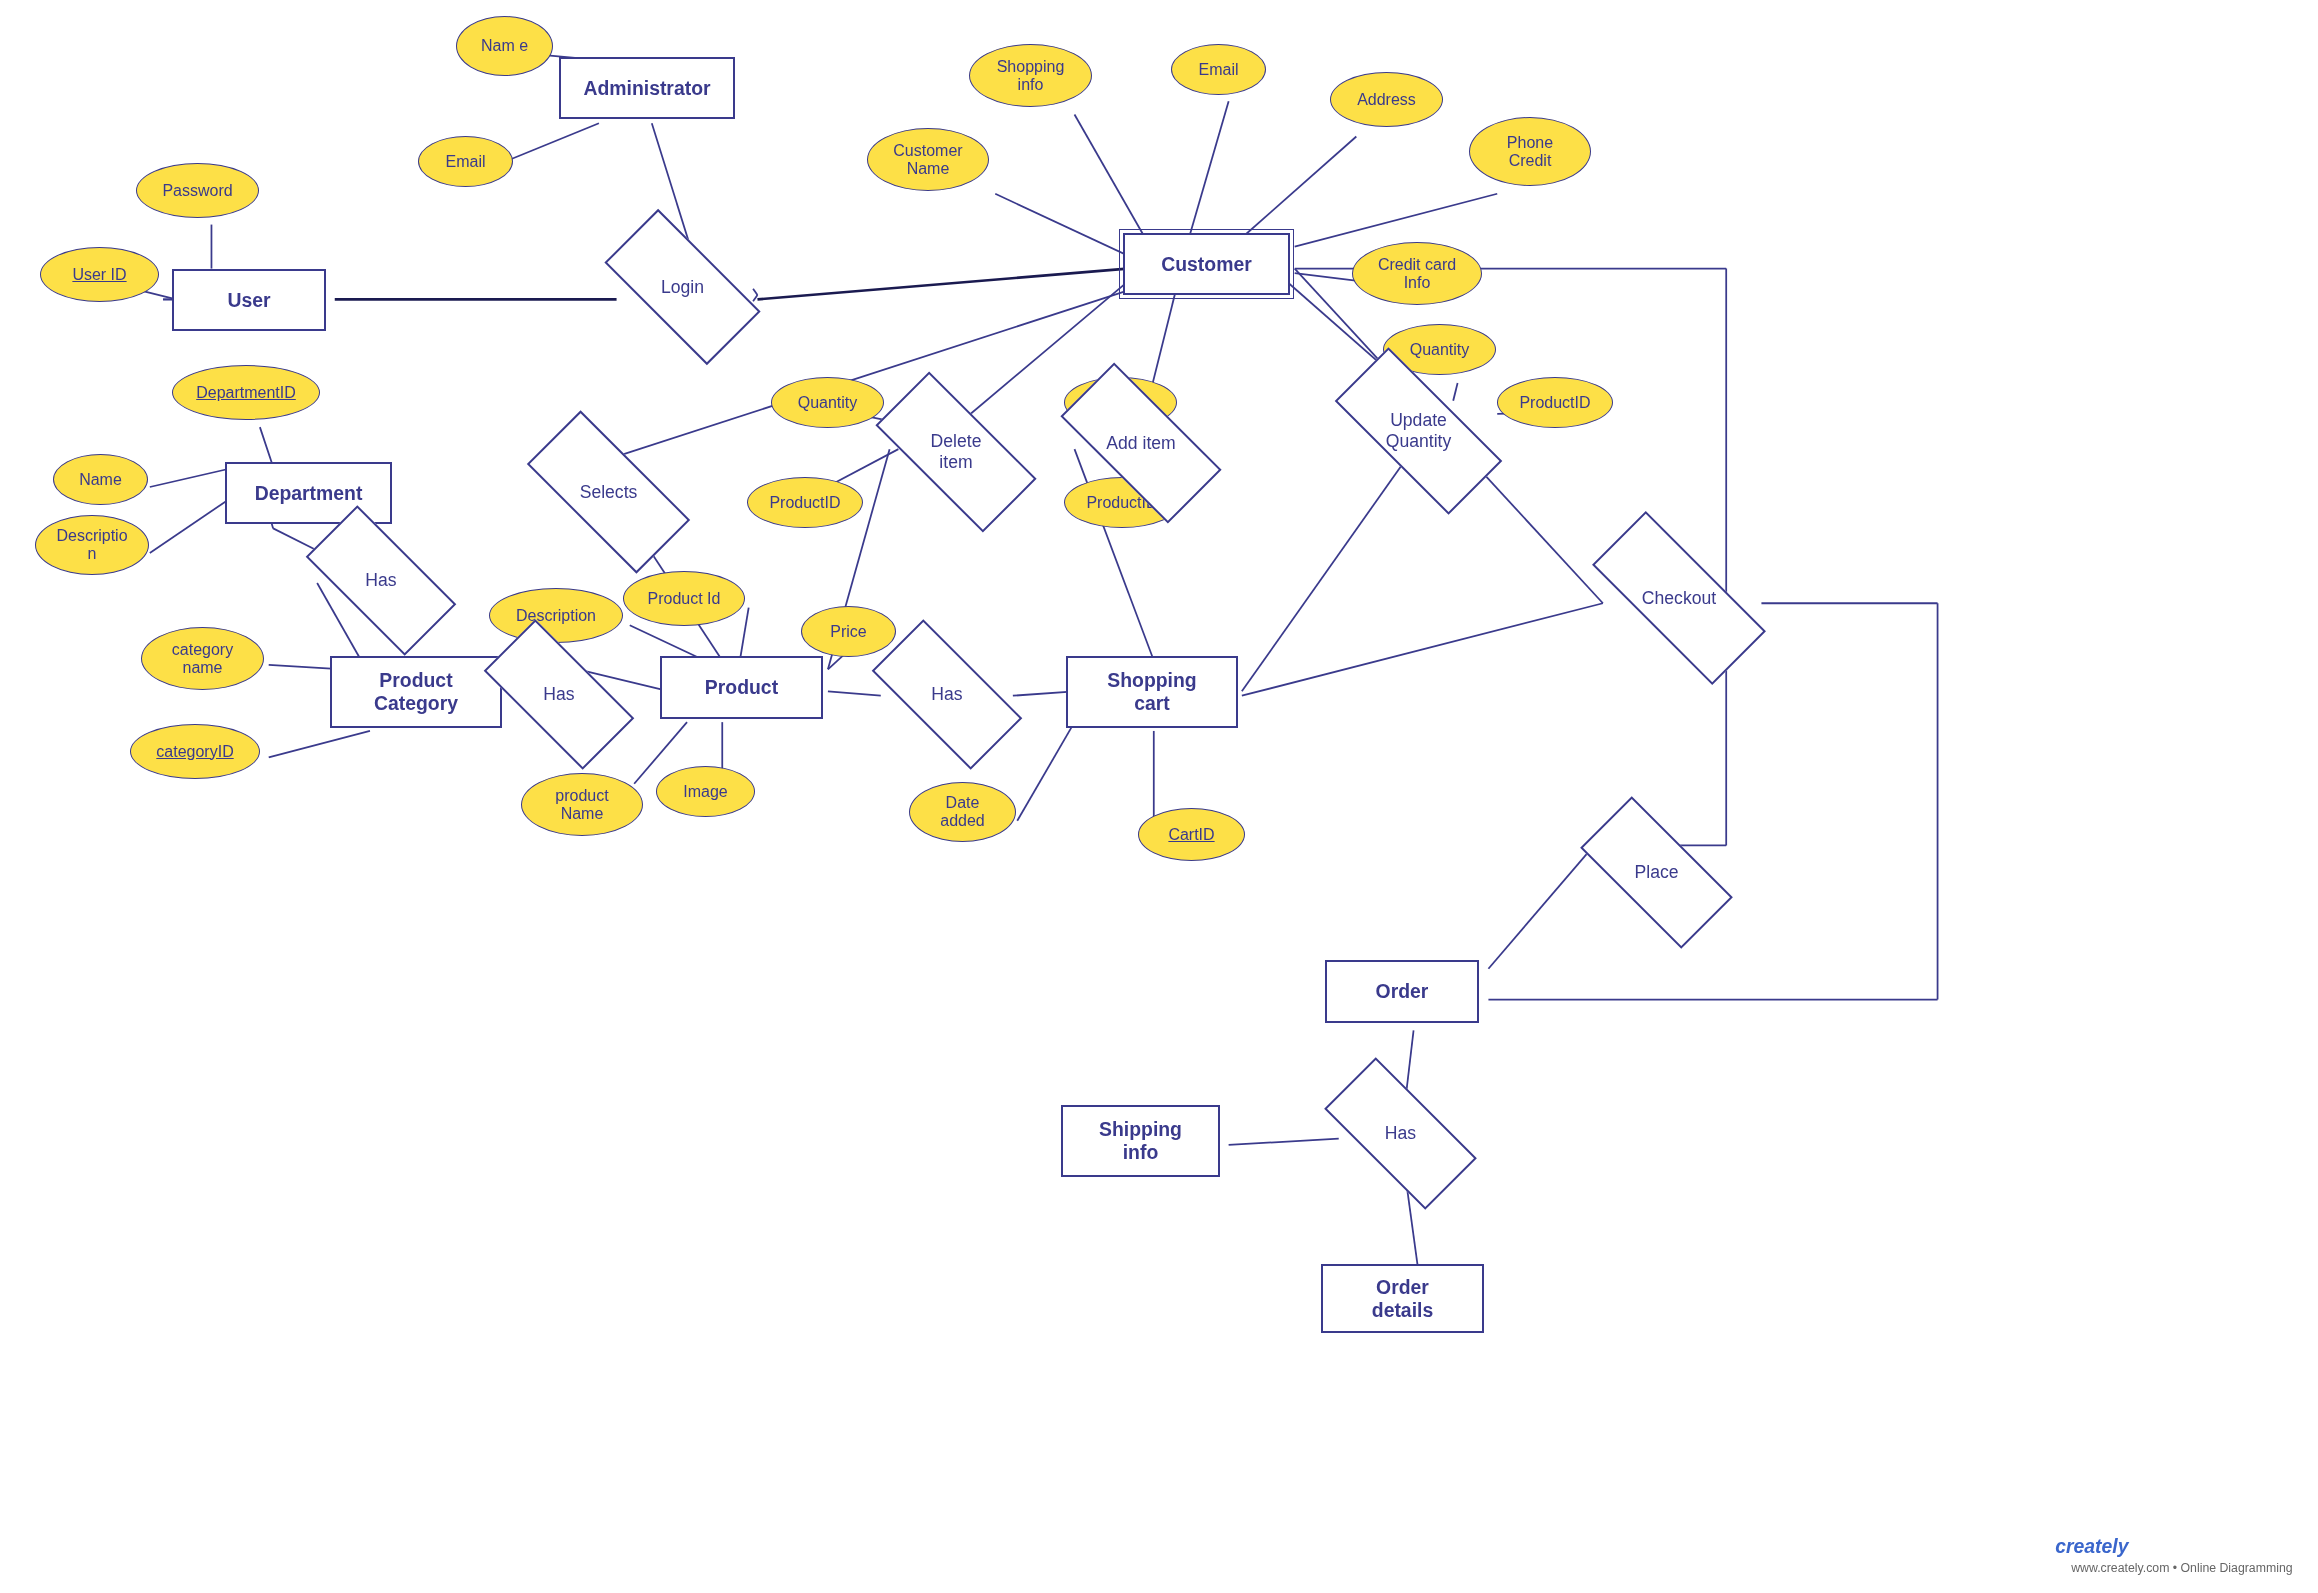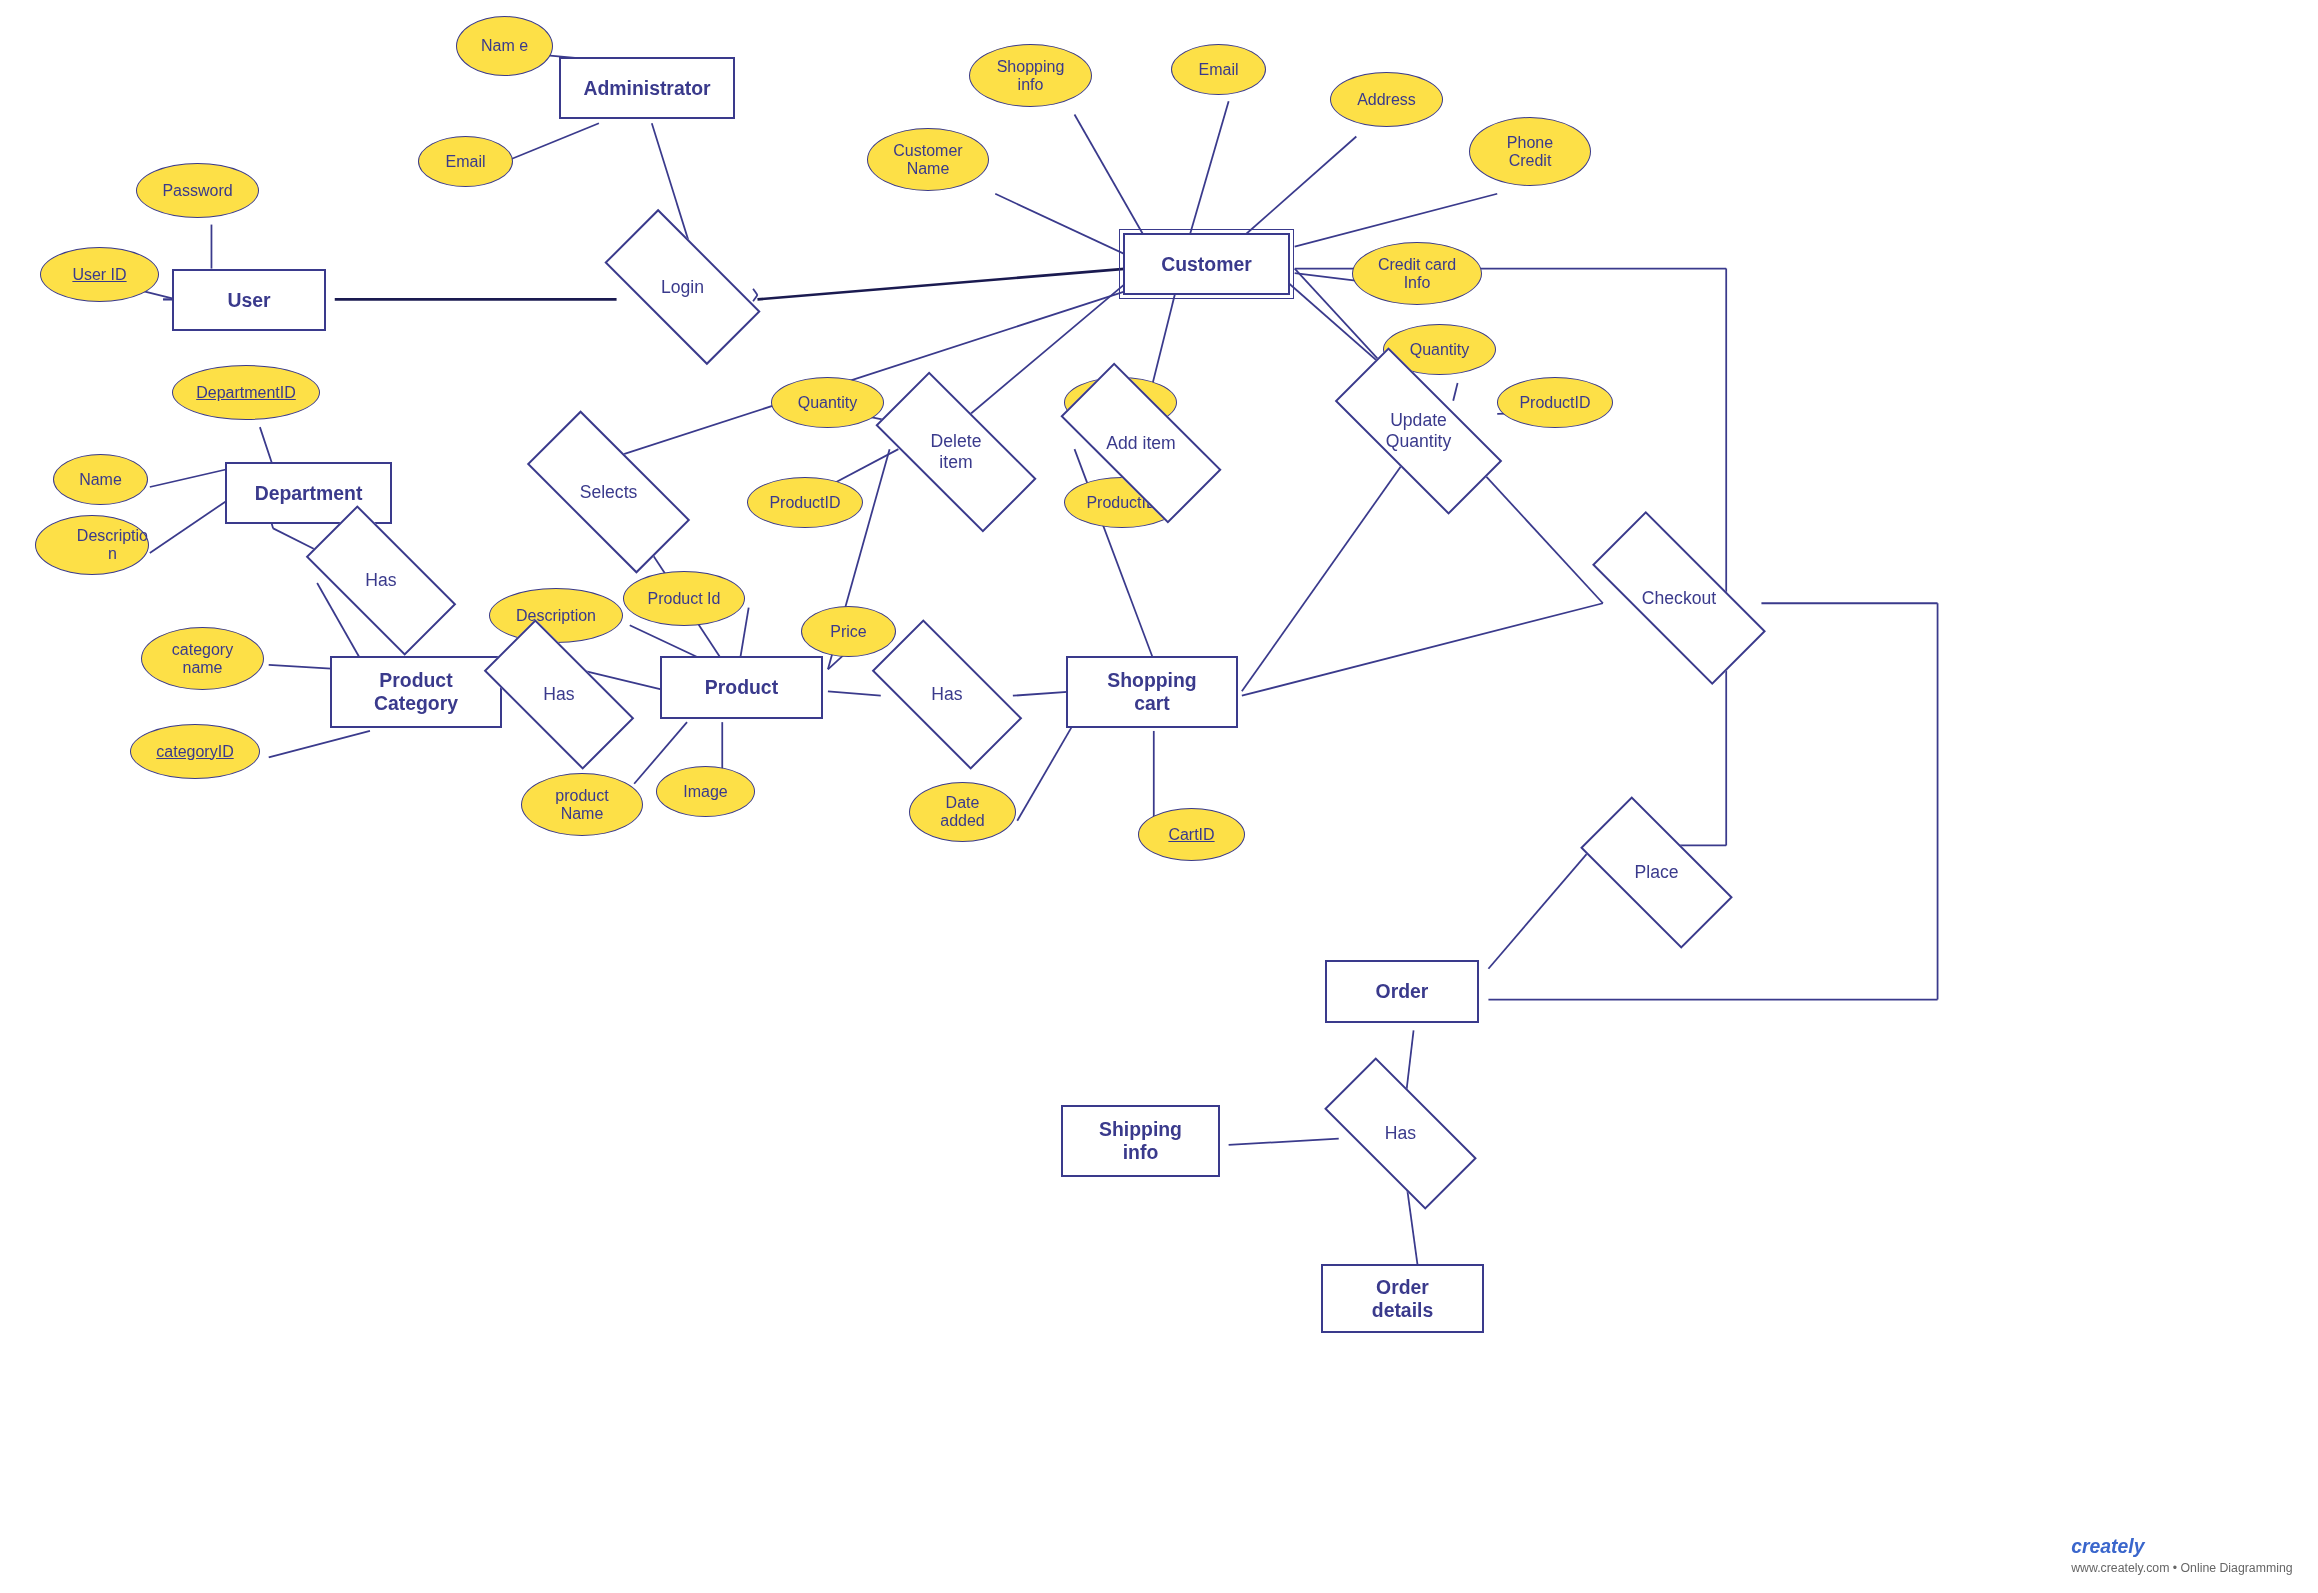--- a/index.html
+++ b/index.html
@@ -69,20 +69,21 @@
       bottom: 17.6px;
       right: 26.4px;
       font-size: 16px;
       color: #3a3a8c;
       font-weight: bold;
     }
     .watermark .sub {
       font-size: 12.3px;
       color: #666;
       font-weight: normal;
+      margin-left: 16px;
     }
   </style>
 </head>
 <body>
 
 <svg id="diagram-svg" xmlns="http://www.w3.org/2000/svg" viewBox="0 0 2633 1810" width="2319" height="1594">
   <defs>
     <marker id="crow-many" markerWidth="10" markerHeight="10" refX="5" refY="5" orient="auto">
       <line x1="0" y1="2" x2="8" y2="5" stroke="#3a3a8c" stroke-width="1.5"></line>
       <line x1="0" y1="8" x2="8" y2="5" stroke="#3a3a8c" stroke-width="1.5"></line>
@@ -291,21 +292,21 @@
 </div>
 
 <div class="er-attr" style="left:172px;top:365px;width:148px;height:55px;">
   <span style="text-decoration:underline;">DepartmentID</span>
 </div>
 
 <div class="er-attr" style="left:53px;top:454px;width:95px;height:51px;">
   <span>Name</span>
 </div>
 
-<div class="er-attr" style="left:35px;top:515px;width:114px;height:60px;justify-content:flex-end;">
+<div class="er-attr" style="left:35px;top:515px;width:114px;height:60px;">
   <span style="white-space:pre-line;">Descriptio
 n</span>
 </div>
 
 <div class="er-attr" style="left:141px;top:627px;width:123px;height:63px;">
   <span style="white-space:pre-line;">category
 name</span>
 </div>
 
 <div class="er-attr" style="left:130px;top:724px;width:130px;height:55px;">

